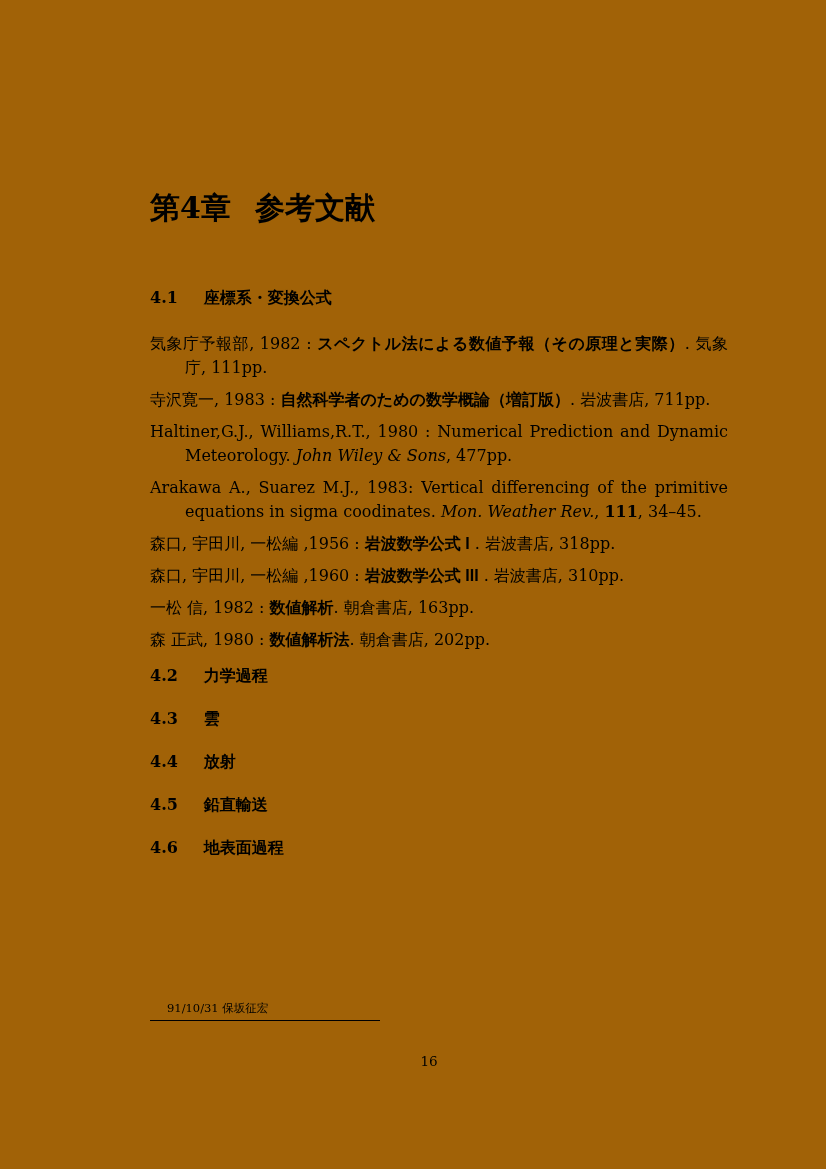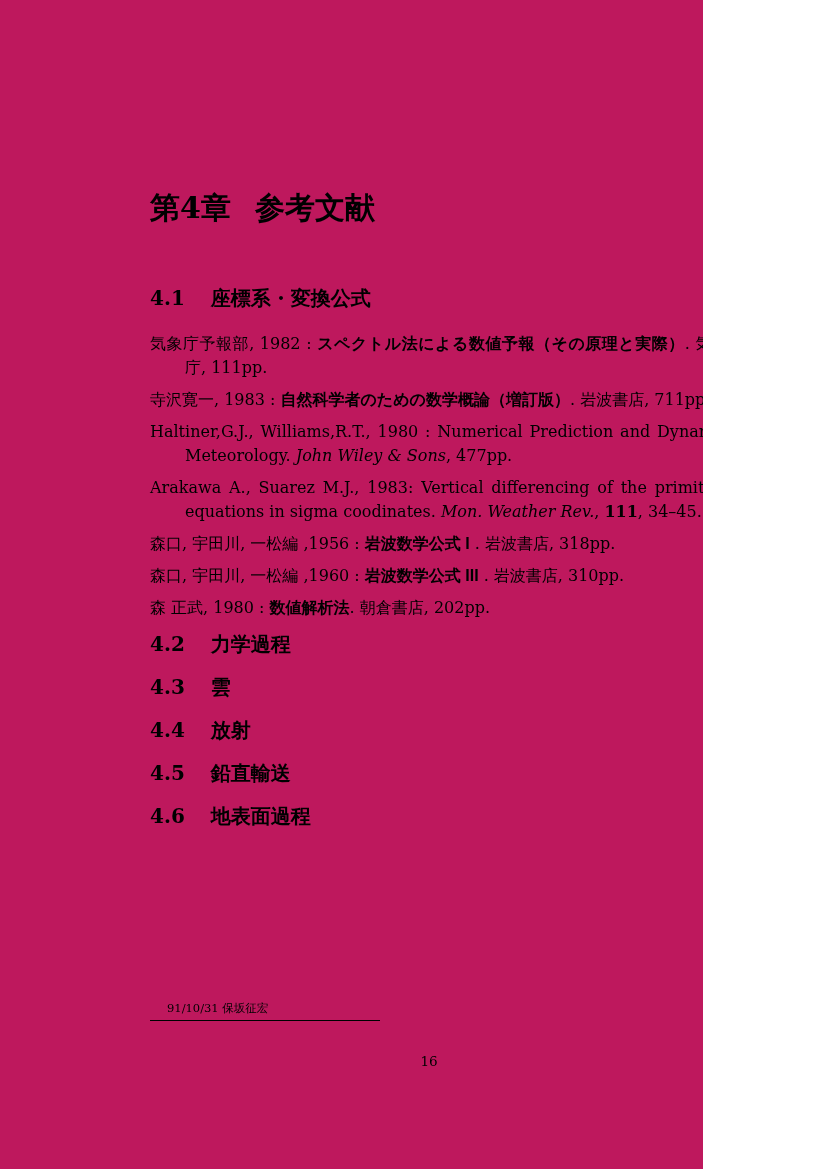--- a/index.html
+++ b/index.html
@@ -1,21 +1,21 @@
 <!DOCTYPE html>
 <html lang="ja"><head>
 <meta charset="utf-8">
 <style>
   * { margin: 0; padding: 0; box-sizing: border-box; }
   html, body { background: #ffffff; }
   .page {
     position: relative;
-    width: 703px;
+    width: 826px;
     height: 1169px;
-    background: #be185d;
+    background: #a16207;
     color: #000000;
     font-family: "DejaVu Serif", "Liberation Serif", serif;
     overflow: hidden;
   }
   .content {
     position: absolute;
     left: 150px;
     top: 0;
     width: 578px;
   }
@@ -27,21 +27,21 @@
     font-weight: bold;
     font-family: "Liberation Sans", sans-serif; 
     white-space: nowrap;
   }
   h1.chapter .serif-num {
     font-family: "DejaVu Serif", "Liberation Serif", serif;
   }
   h1.chapter .ch-title { margin-left: 24px; }
   
   h2.section {
-    font-size: 20px;
+    font-size: 16px;
     line-height: 24px;
     font-weight: bold;
     white-space: nowrap;
   }
   h2.section .sec-num {
     font-family: "DejaVu Serif", "Liberation Serif", serif;
   }
   h2.section .sec-title {
     font-family: "Liberation Sans", sans-serif; 
     margin-left: 26px;
@@ -100,20 +100,21 @@
       <span class="sec-num">4.1</span><span class="sec-title">座標系・変換公式</span>
     </h2>
 
     <div class="refs" id="refs">
         <p class="ref"><span class="seg-normal">気象庁予報部, 1982 : </span><span class="seg-gothic">スペクトル法による数値予報（その原理と実際）</span><span class="seg-normal">. 気象庁, 111pp.</span></p>
         <p class="ref"><span class="seg-normal">寺沢寛一, 1983 : </span><span class="seg-gothic">自然科学者のための数学概論（増訂版）</span><span class="seg-normal">. 岩波書店, 711pp.</span></p>
         <p class="ref"><span class="seg-normal">Haltiner,G.J., Williams,R.T., 1980 : Numerical Prediction and Dynamic Meteorology. </span><span class="seg-italic">John Wiley &amp; Sons</span><span class="seg-normal">, 477pp.</span></p>
         <p class="ref"><span class="seg-normal">Arakawa A., Suarez M.J., 1983: Vertical differencing of the primitive equations in sigma cood­inates. </span><span class="seg-italic">Mon. Weather Rev.</span><span class="seg-normal">, </span><span class="seg-bold">111</span><span class="seg-normal">, 34–45.</span></p>
         <p class="ref"><span class="seg-normal">森口, 宇田川, 一松編 ,1956 : </span><span class="seg-gothic">岩波数学公式 I</span><span class="seg-normal"> . 岩波書店, 318pp.</span></p>
         <p class="ref"><span class="seg-normal">森口, 宇田川, 一松編 ,1960 : </span><span class="seg-gothic">岩波数学公式 III</span><span class="seg-normal"> . 岩波書店, 310pp.</span></p>
+        <p class="ref"><span class="seg-normal">一松 信, 1982 : </span><span class="seg-gothic">数値解析</span><span class="seg-normal">. 朝倉書店, 163pp.</span></p>
         <p class="ref"><span class="seg-normal">森 正武, 1980 : </span><span class="seg-gothic">数値解析法</span><span class="seg-normal">. 朝倉書店, 202pp.</span></p>
       </div>
 
     <div id="sections-rest">
         <h2 class="section"><span class="sec-num">4.2</span><span class="sec-title">力学過程</span></h2>
         <h2 class="section"><span class="sec-num">4.3</span><span class="sec-title">雲</span></h2>
         <h2 class="section"><span class="sec-num">4.4</span><span class="sec-title">放射</span></h2>
         <h2 class="section"><span class="sec-num">4.5</span><span class="sec-title">鉛直輸送</span></h2>
         <h2 class="section"><span class="sec-num">4.6</span><span class="sec-title">地表面過程</span></h2>
       </div>

